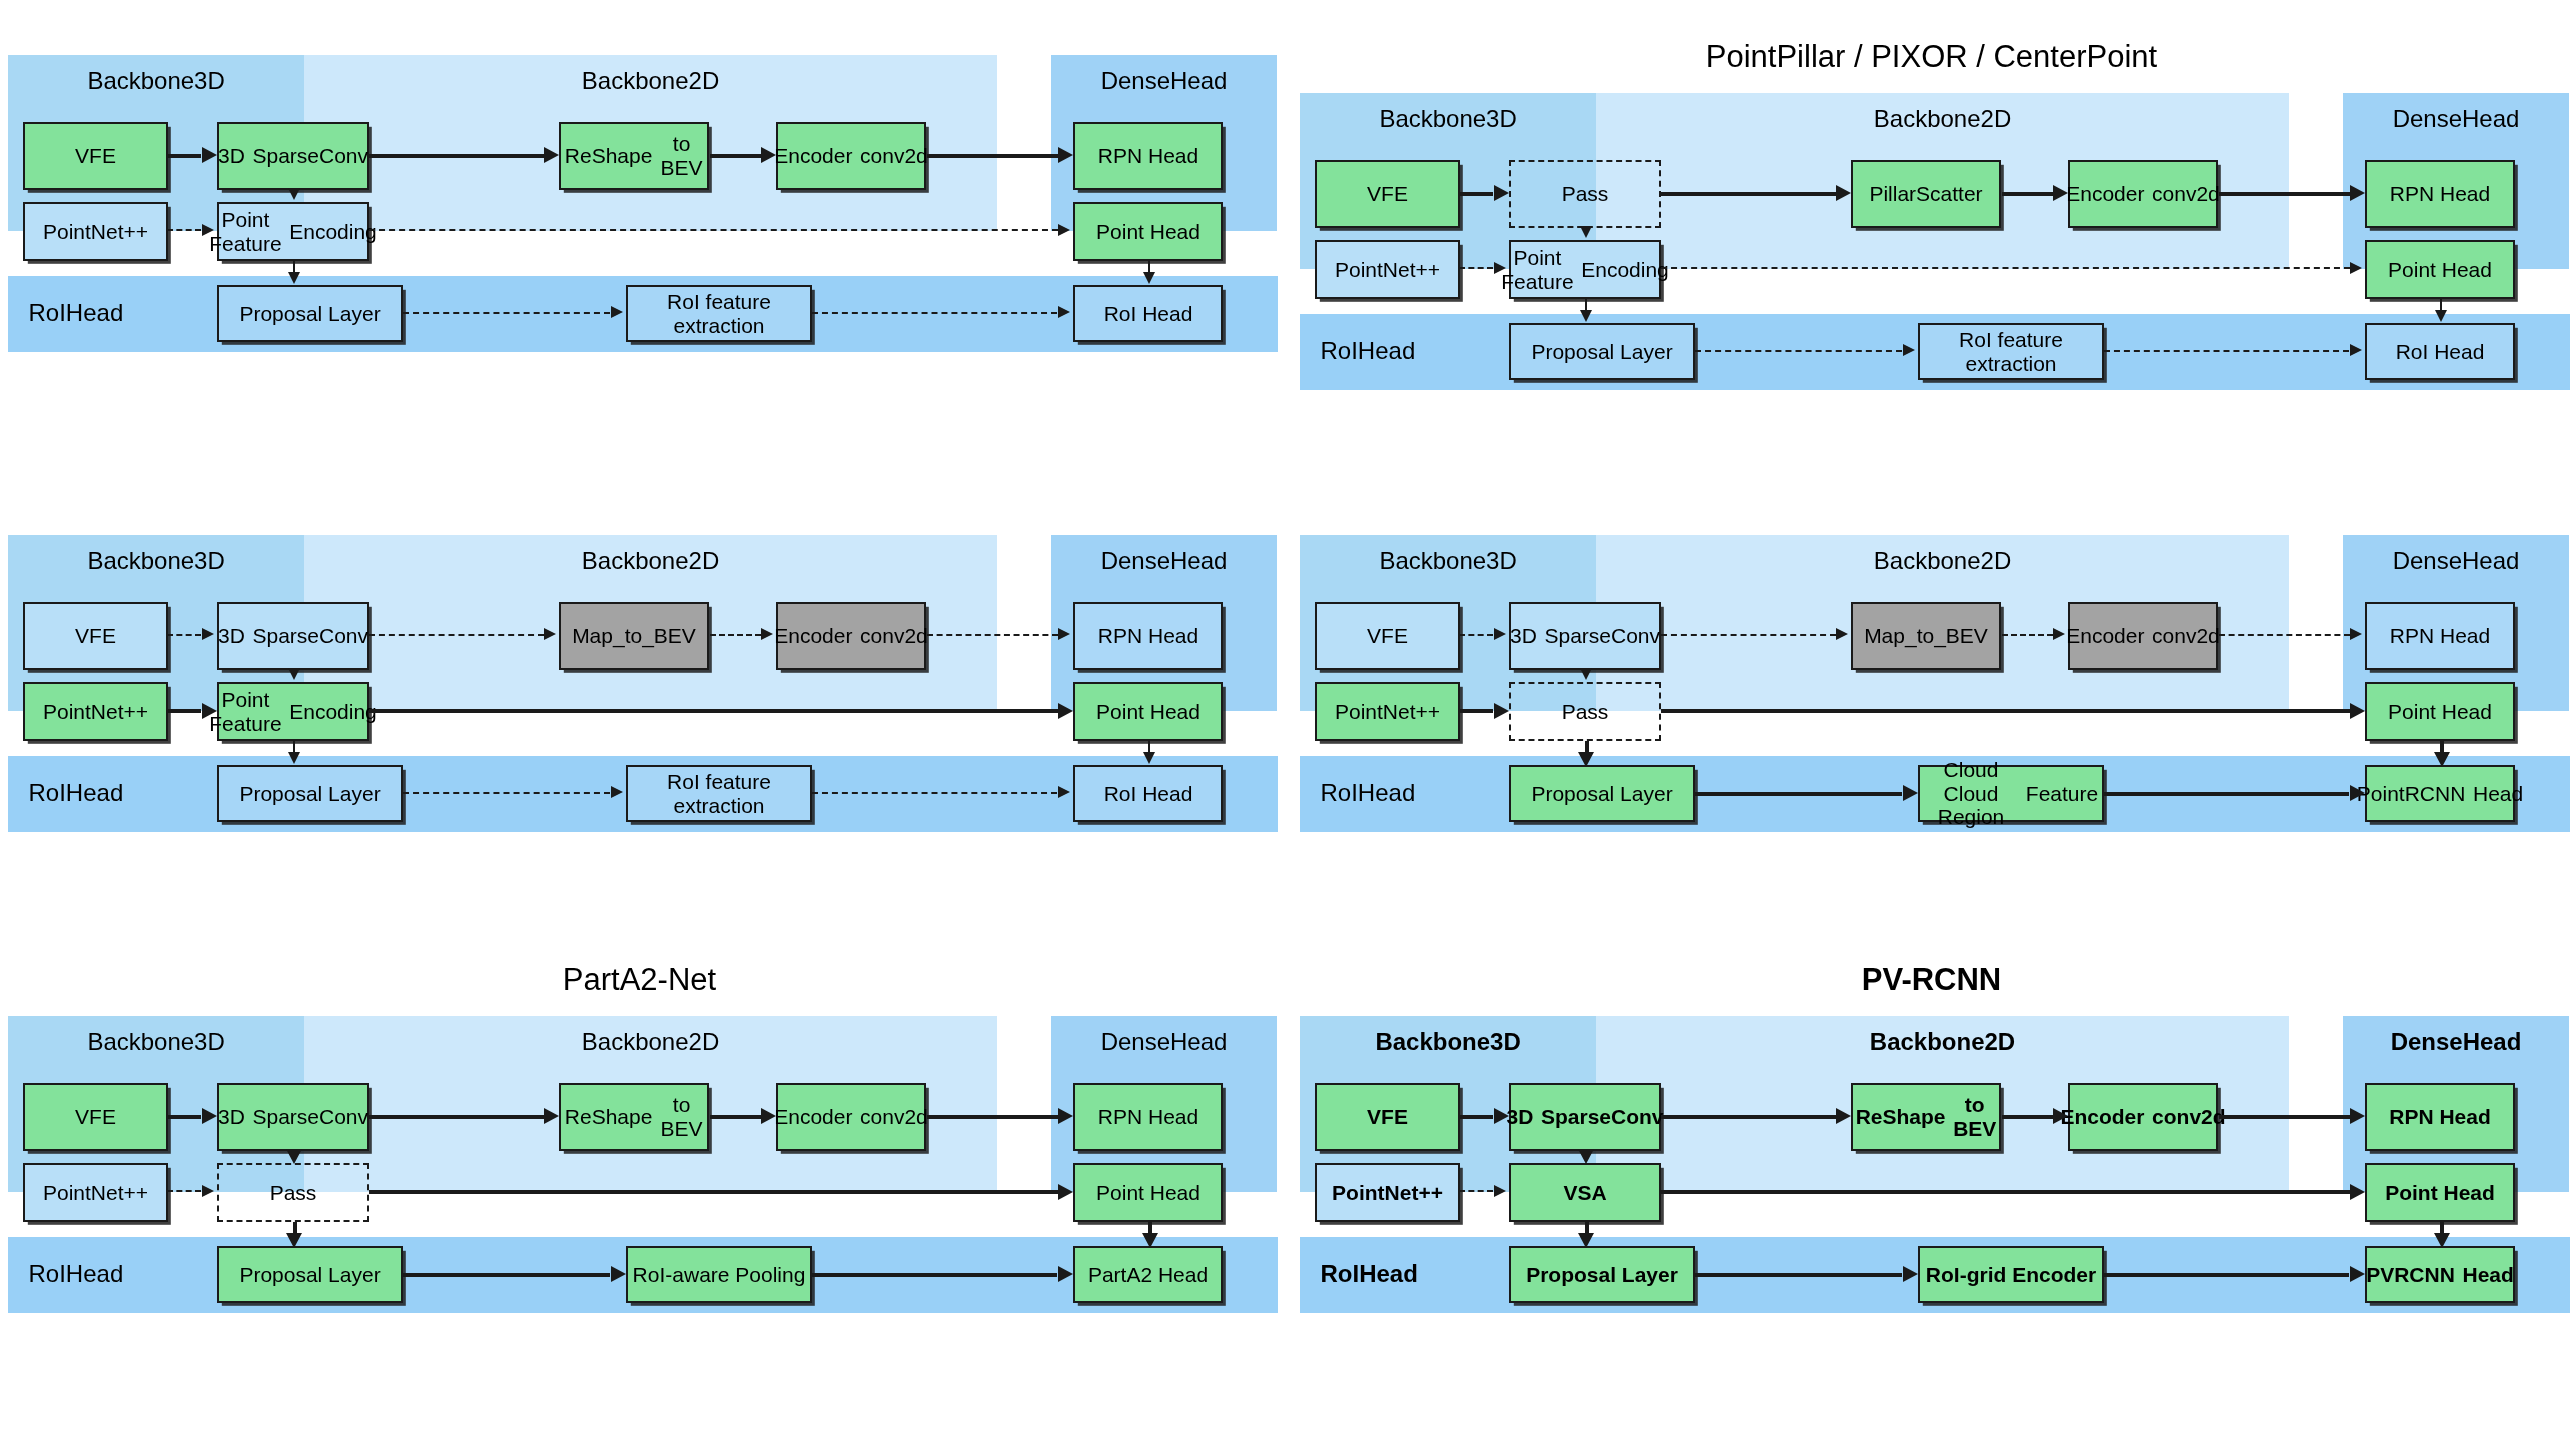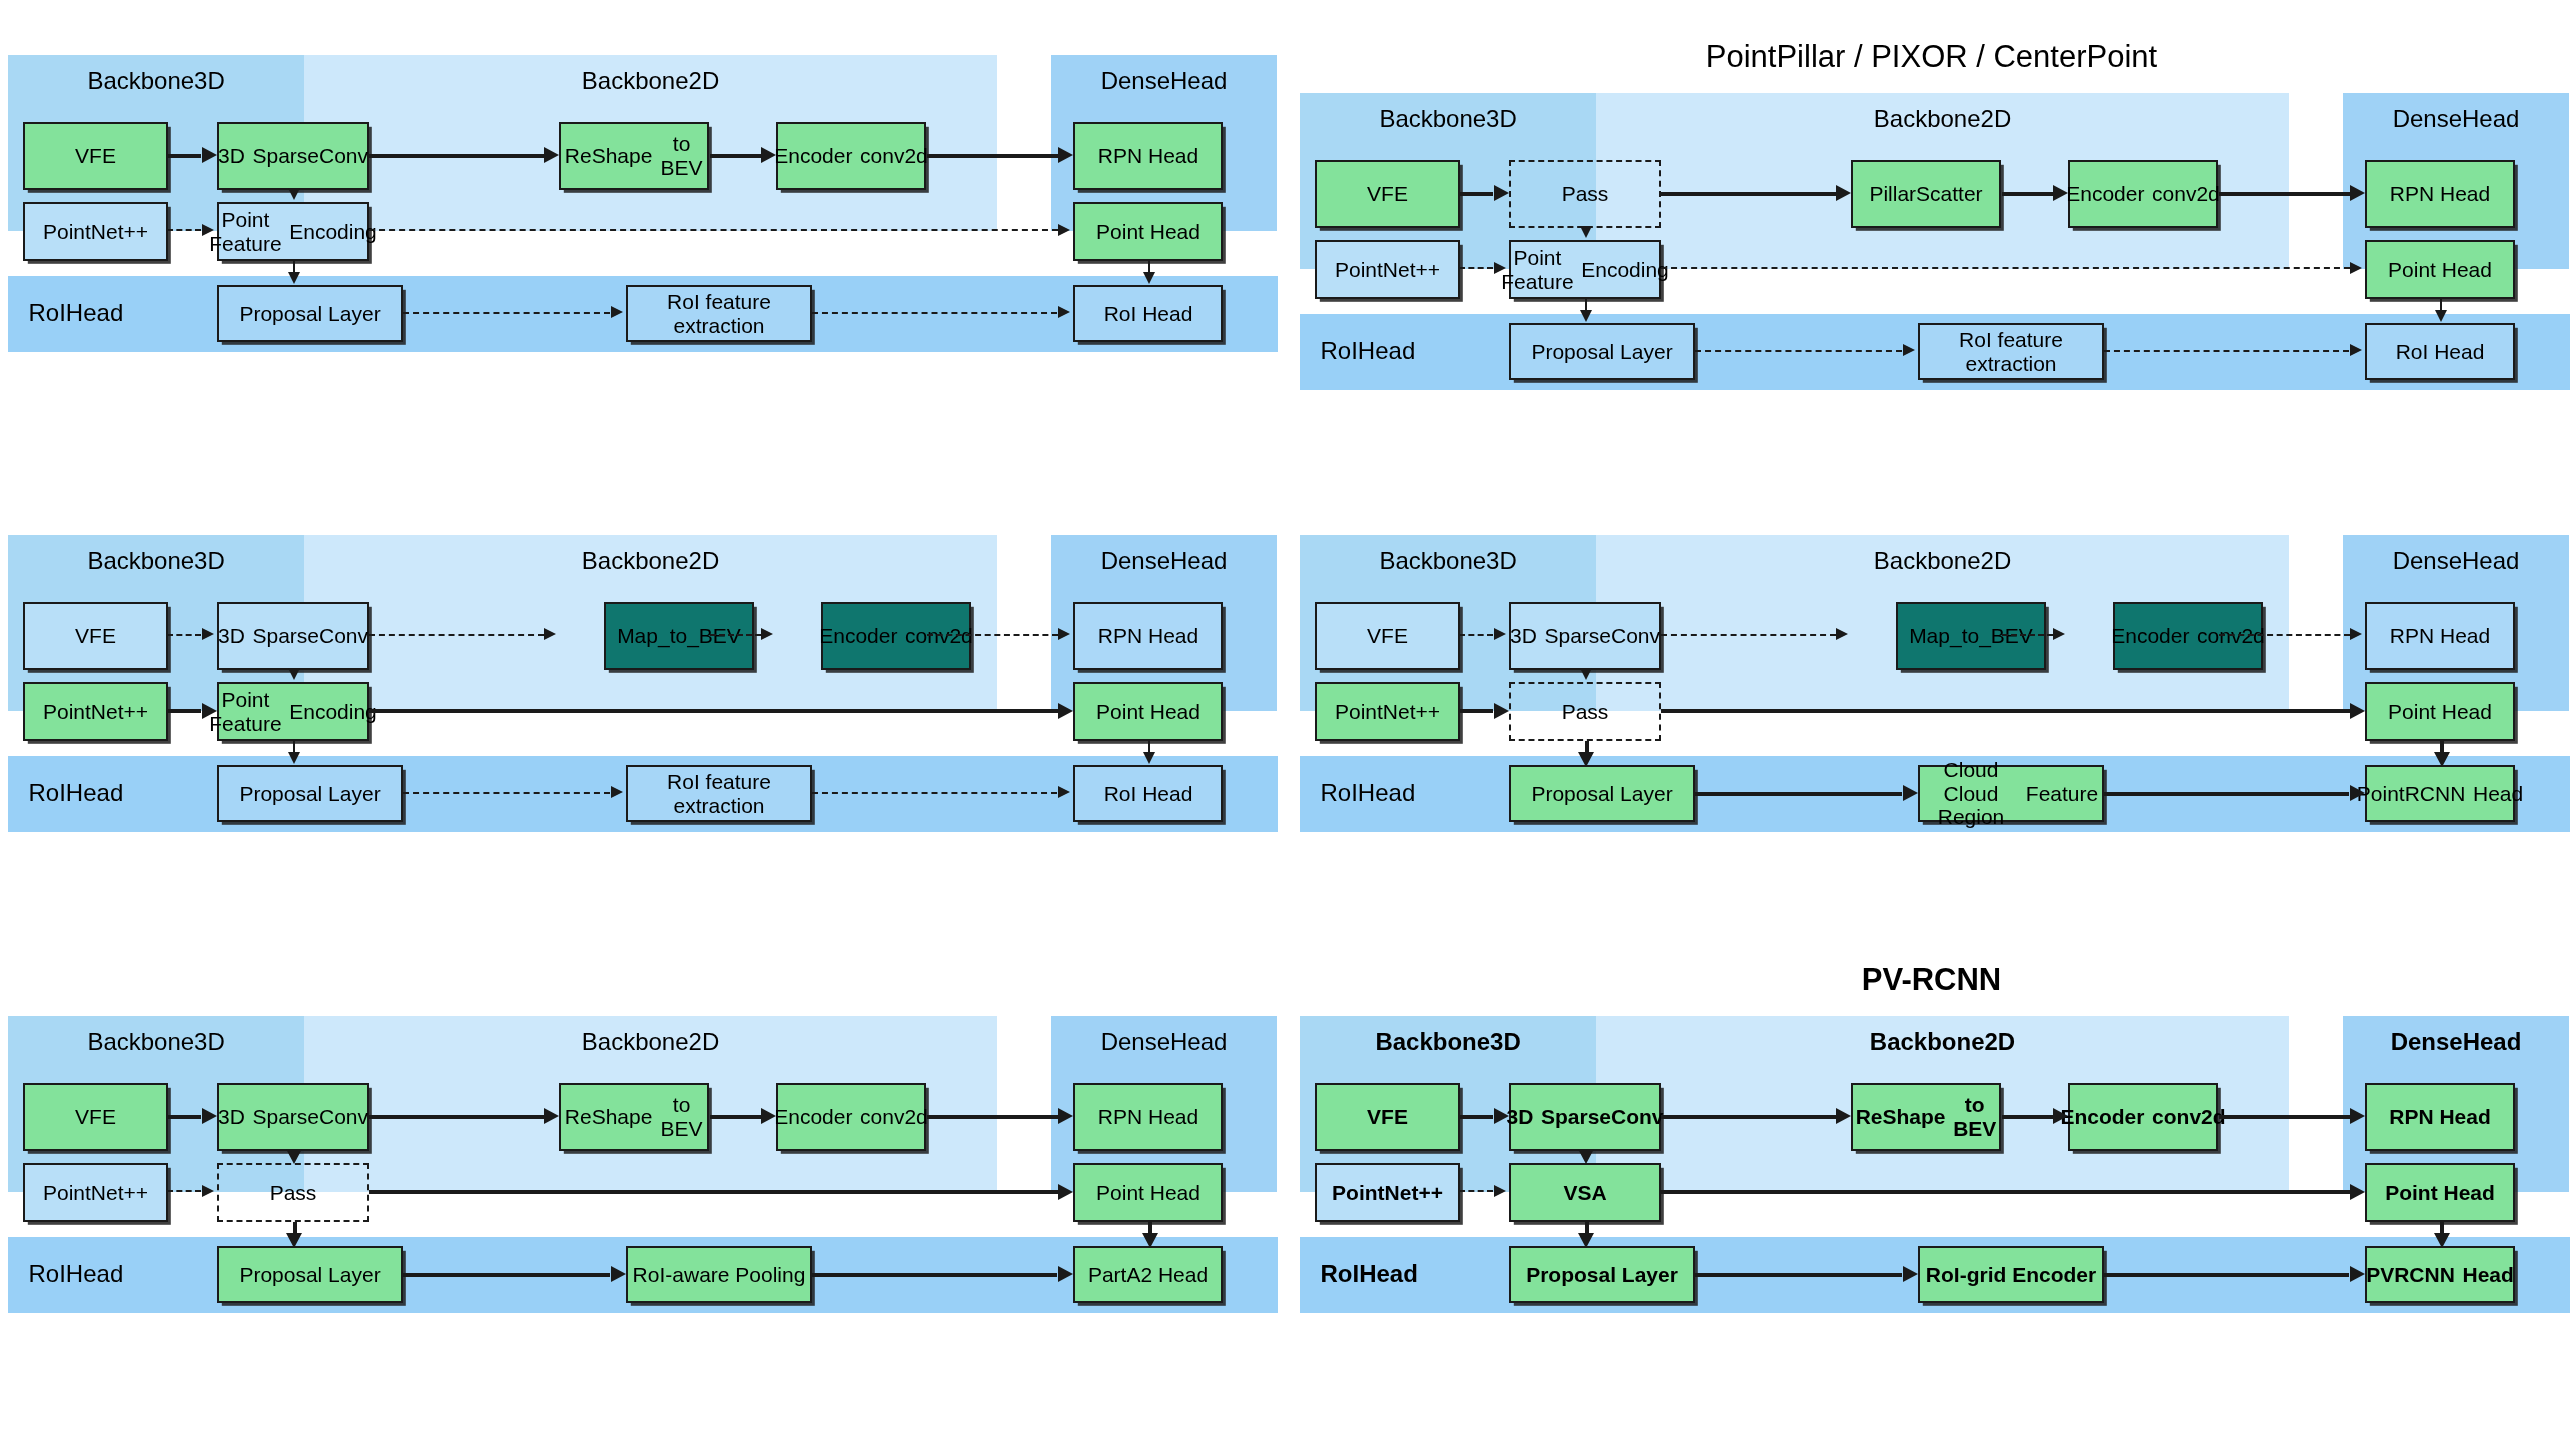--- a/index.html
+++ b/index.html
@@ -27,21 +27,21 @@
   
   .box{
     position:absolute;box-sizing:border-box;
     display:flex;align-items:center;justify-content:center;
     text-align:center;font-size:21px;color:#000;line-height:1.12;
     border:2.9px solid #1a1a1a;
     box-shadow:3.8px 3.8px 0 -1px rgba(30,30,30,.85);
   }
   .box.green{background:#83e29b;}
   .box.blue1{background:#b8dff8;}      
-  .box.blue2{background:#0f766e;margin-left:45px;}      
+  .box.blue2{background:#a3a3a3;}      
   .box.blue3{background:#abd8f8;}      
   .box.blue4{background:#a6d6f7;}      
   .box.dashed{border:2.9px dashed #1a1a1a;box-shadow:none;background:transparent;}
   .box span{display:block;padding:0 3.8px;}
 
   
   .ln{position:absolute;background:#1a1a1a;}
   .ln.h{height:3.8px;}
   .ln.v{width:3.8px;}
   .dl{position:absolute;}
@@ -329,20 +329,21 @@
       <div class="ln v" style="left:293px;top:261px;height:11.4px;"></div>
       <div class="arr d" style="left:286px;top:272px;"></div>
       <div class="ln v" style="left:1148px;top:261px;height:11.4px;"></div>
       <div class="arr d" style="left:1142px;top:272px;"></div>
       <div class="ln h" style="left:403px;top:312px;width:207px;"></div>
       <div class="arr r" style="left:611px;top:305px;"></div>
       <div class="ln h" style="left:812px;top:312px;width:245px;"></div>
       <div class="arr r" style="left:1058px;top:305px;"></div>
     </div>
     <div class="panel" style="left:0px;top:961px;">
+      <div class="title"><span>PartA2-Net</span></div>
       <div class="band b3d" style="left:7.6px;top:55px;width:297px;height:176px;"></div>
       <div class="band b2d" style="left:304px;top:55px;width:693px;height:176px;"></div>
       <div class="band dh" style="left:1051px;top:55px;width:226px;height:176px;"></div>
       <div class="band roi" style="left:7.6px;top:276px;width:1270px;height:76px;"></div>
       <div class="bandlabel" style="left:7.6px;top:67px;width:297px;">Backbone3D</div>
       <div class="bandlabel" style="left:304px;top:67px;width:693px;">Backbone2D</div>
       <div class="bandlabel" style="left:1051px;top:67px;width:226px;">DenseHead</div>
       <div class="roilabel" style="left:28.5px;top:299px;">RoIHead</div>
       <div class="box green" style="left:23px;top:122px;width:145px;height:68px;">
         <span>VFE</span>

